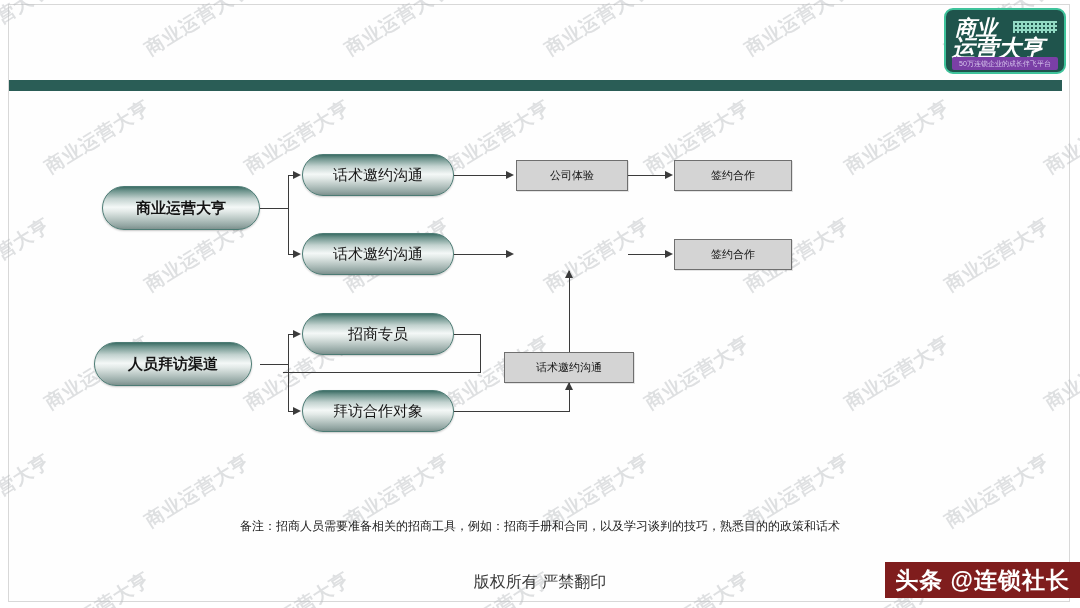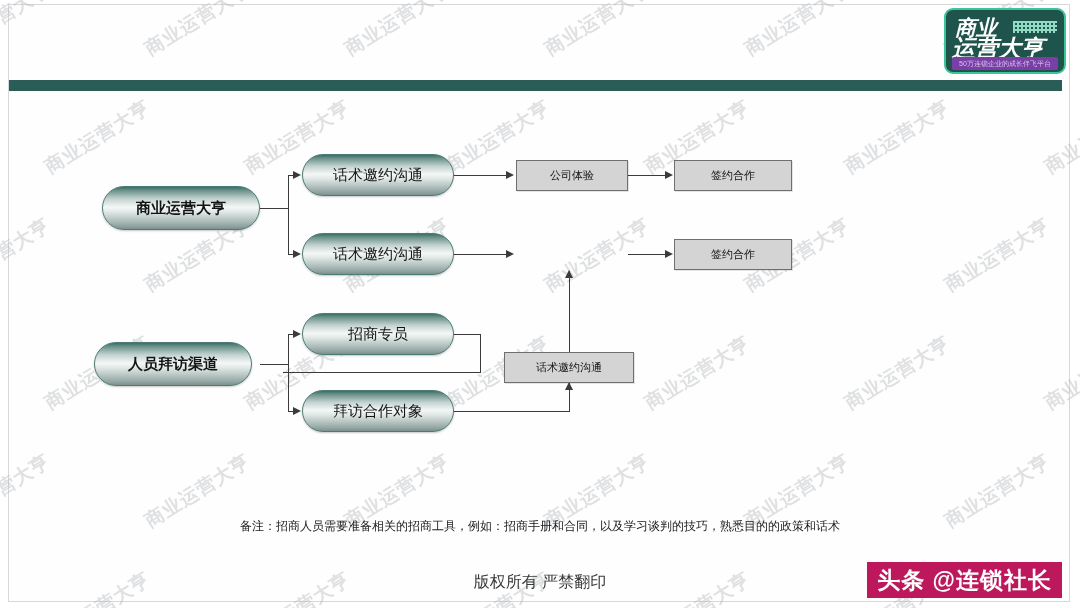--- a/index.html
+++ b/index.html
@@ -208,24 +208,24 @@
     left: 0;
     top: 572px;
     width: 1080px;
     text-align: center;
     font-size: 16px;
     color: #3a3a3a;
     z-index: 5;
   }
   #attribution {
     position: absolute;
-    right: 18px;
+    right: 0;
     top: 562px;
     padding: 3px 10px 2px 10px;
-    background: #be185d;
+    background: #7f1d1d;
     color: #ffffff;
     font-size: 23px;
     font-weight: bold;
     letter-spacing: 1px;
     white-space: nowrap;
     z-index: 6;
   }
 </style>
 </head>
 <body>

